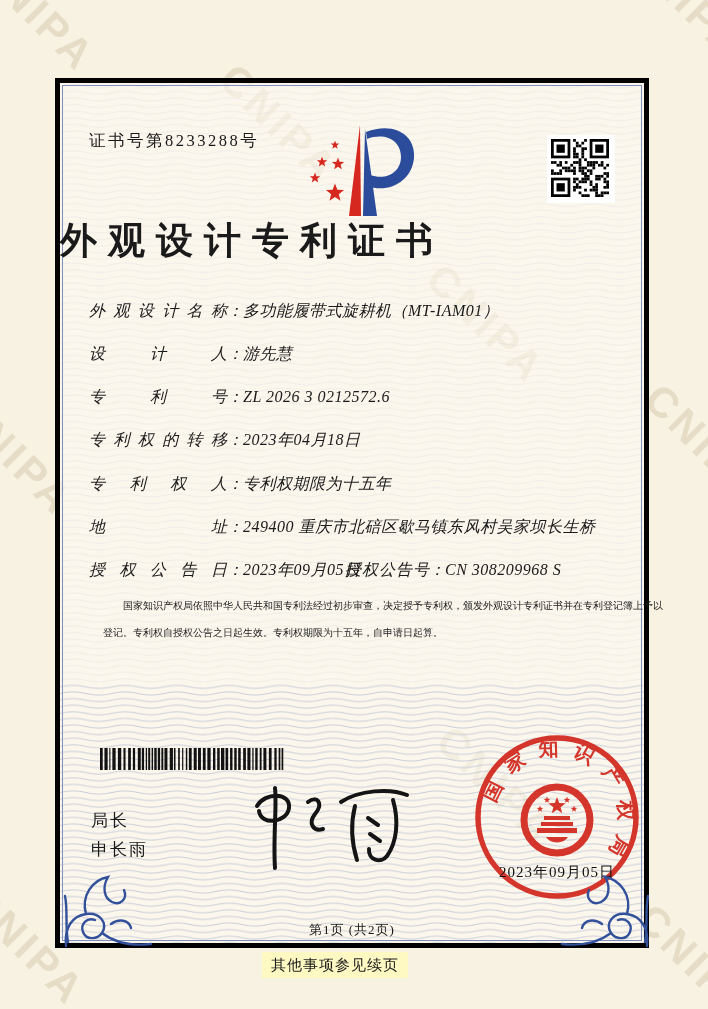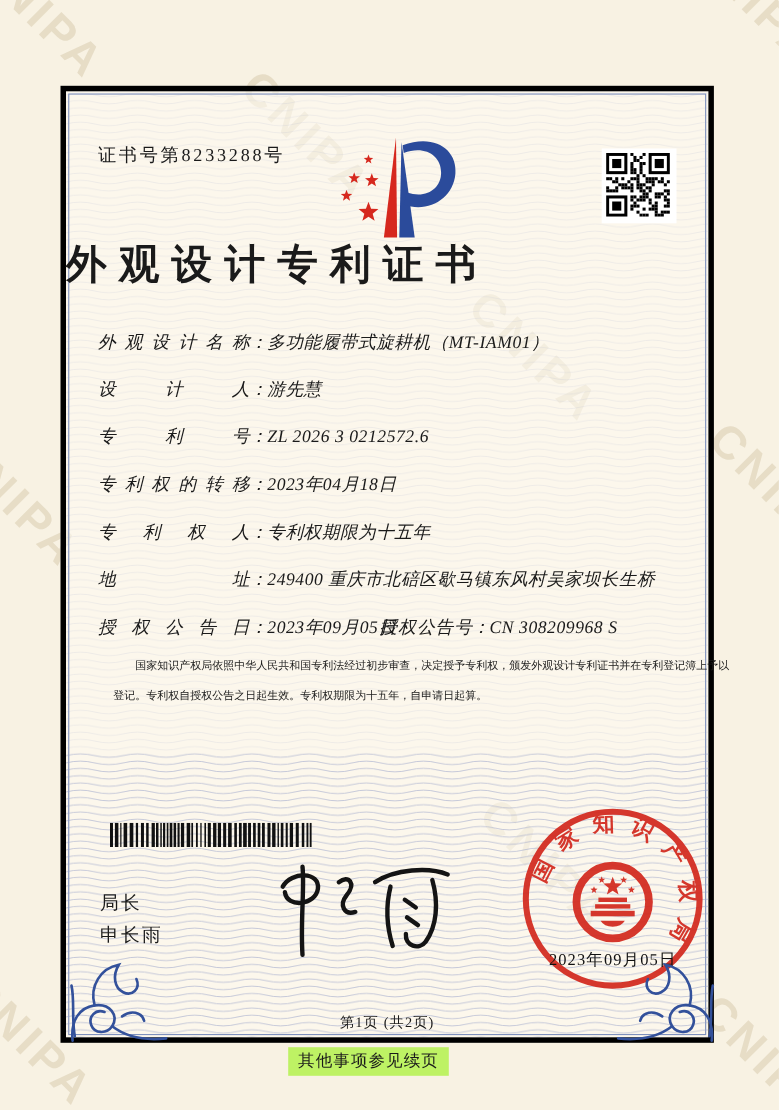--- a/index.html
+++ b/index.html
@@ -37,21 +37,21 @@
   .director{left:31px;top:723px;font-size:17px;line-height:29px;letter-spacing:2px;}
   .sig{left:145px;top:693px;width:210px;height:100px;}
   .seal{left:412px;top:649px;width:170px;height:170px;}
   .seal-date{position:absolute;left:0;top:131px;width:100%;text-align:center;
              font-size:15px;letter-spacing:1px;color:#111;z-index:4;}
   .page-info{left:0;top:838px;width:100%;text-align:center;font-size:13px;letter-spacing:1px;}
   .flourish{width:92px;height:76px;}
   .fl-left{left:1px;top:789px;}
   .fl-right{left:500px;top:789px;transform:scaleX(-1);}
   .cont-strip{position:absolute;left:262px;top:952px;width:146px;height:26px;z-index:3;
-              background:#bef264;text-align:center;font-size:15px;line-height:26px;
+              background:#fef9c3;text-align:center;font-size:15px;line-height:26px;
               letter-spacing:1px;}
 </style>
 </head>
 <body>
 
 <div class="page">
 
   <div class="wm" style="left:-38px;top:-12px">CNIPA</div>
   <div class="wm" style="left:612px;top:-24px">CNIPA</div>
   <div class="wm" style="left:205px;top:100px">CNIPA</div>

